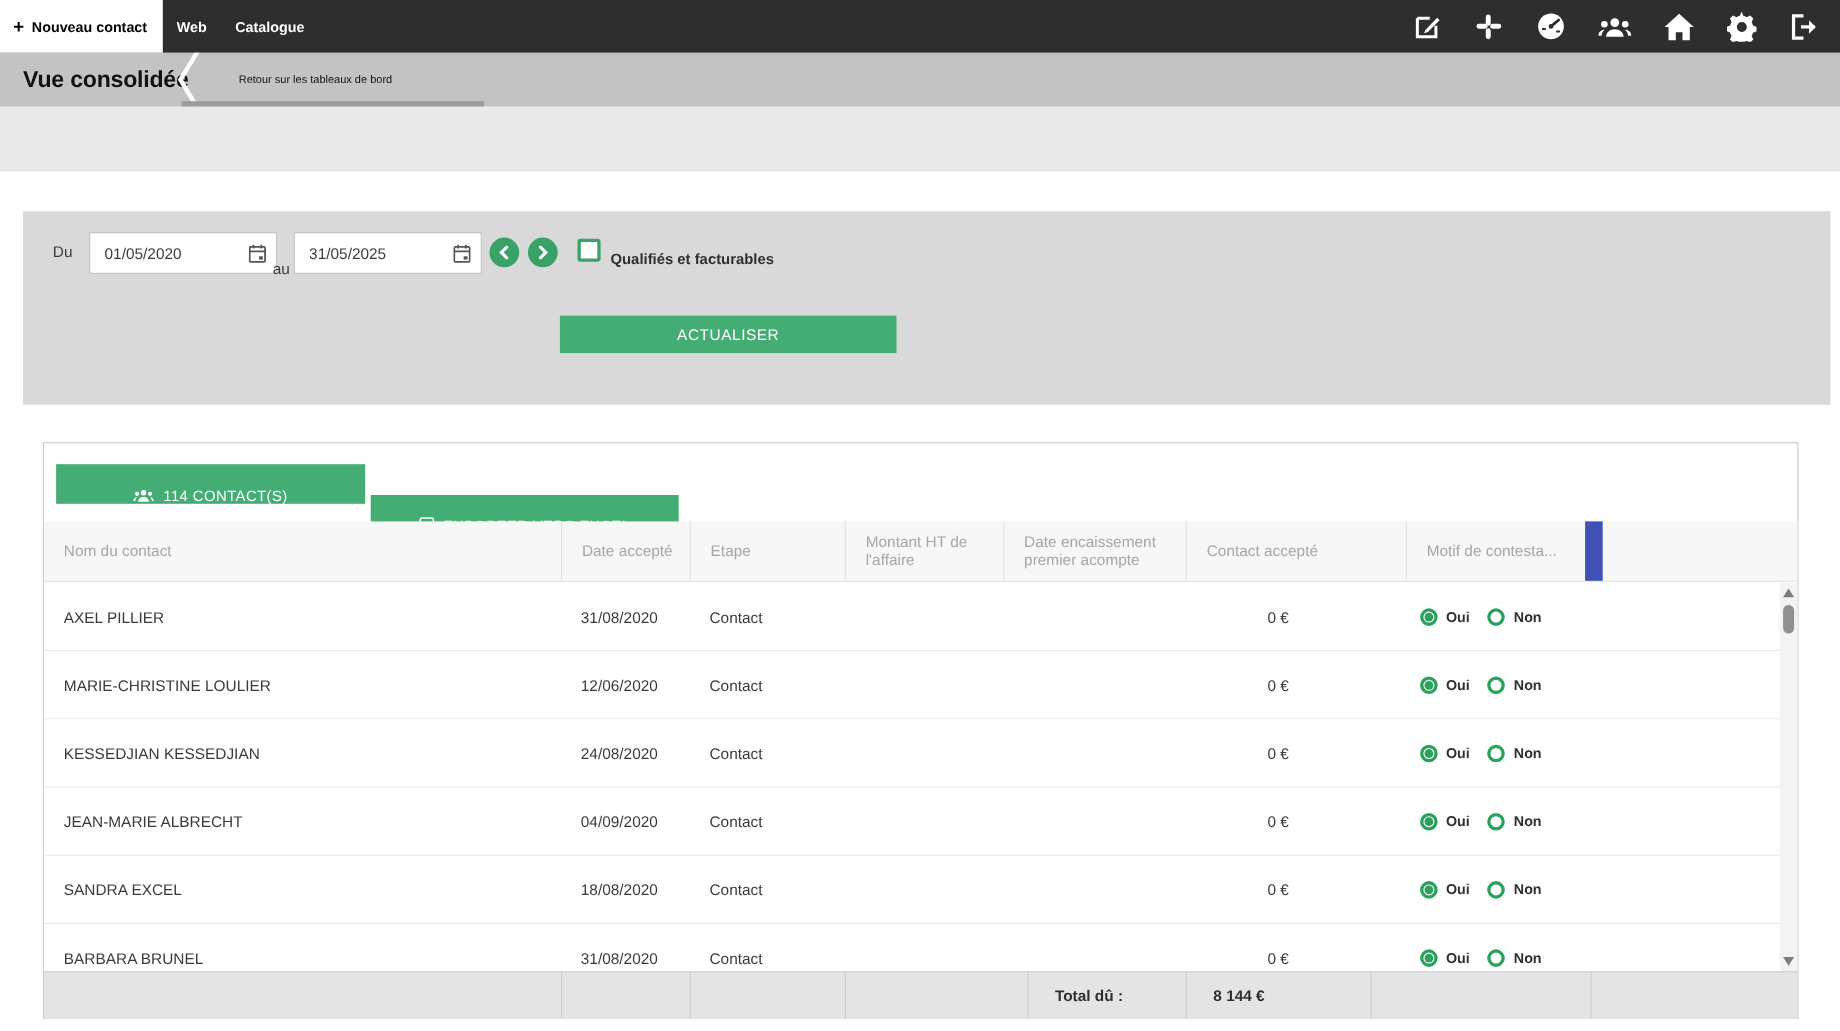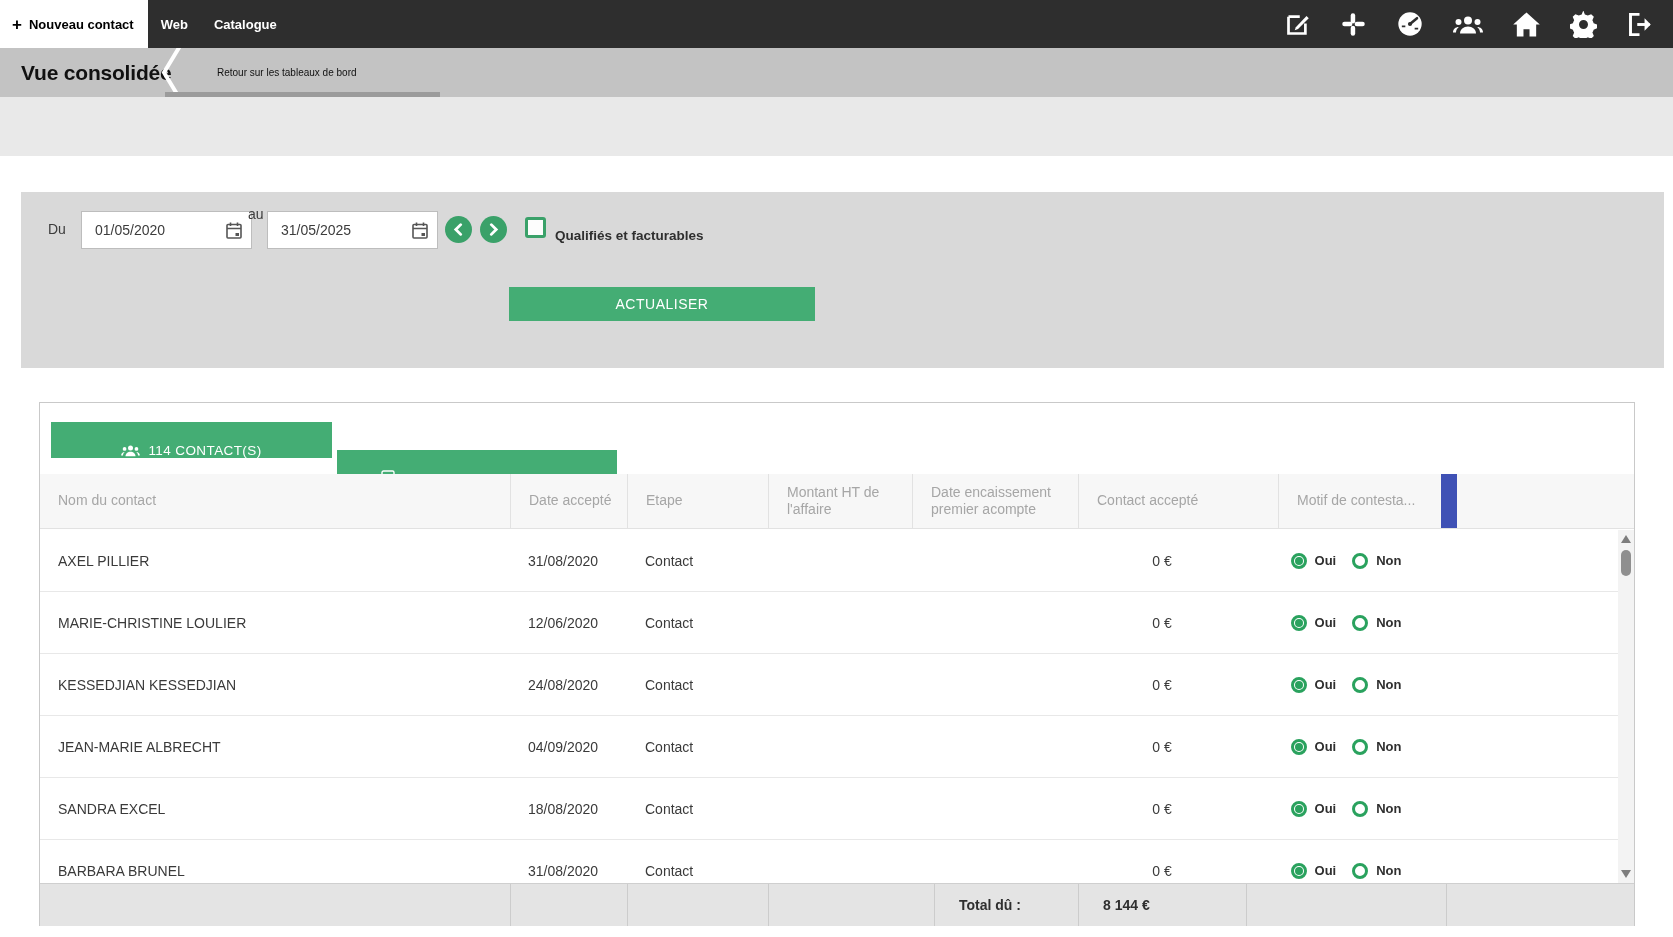--- a/index.html
+++ b/index.html
@@ -139,21 +139,21 @@
   <div class="filter-panel">
     <span class="fp-label" style="left:27px; top:29px;">Du</span>
     <div class="date-input" style="left:60px; top:19px;align-items:center;">
       <input readonly="" value="01/05/2020" style="">
       <svg width="16" height="17" viewBox="0 0 16 17" fill="none" stroke="#555" stroke-width="1.6">
           <rect x="1" y="2.5" width="14" height="13.5" rx="1"></rect>
           <path d="M1 6.5 h14 M4.5 0.5 v3.5 M11.5 0.5 v3.5"></path>
           <rect x="9.5" y="11" width="3.5" height="3" fill="#555" stroke="none"></rect>
         </svg>
     </div>
-    <span class="fp-label" style="left:227px; top:14px;">au</span>
+    <span class="fp-label" style="left:227px; top:44px;">au</span>
     <div class="date-input" style="left:246px; top:19px;">
       <input readonly="" value="31/05/2025" style="">
       <svg width="16" height="17" viewBox="0 0 16 17" fill="none" stroke="#555" stroke-width="1.6">
           <rect x="1" y="2.5" width="14" height="13.5" rx="1"></rect>
           <path d="M1 6.5 h14 M4.5 0.5 v3.5 M11.5 0.5 v3.5"></path>
           <rect x="9.5" y="11" width="3.5" height="3" fill="#555" stroke="none"></rect>
         </svg>
     </div>
     <div class="arrow-btn" style="left:424px; top:24px;">
       <svg width="13" height="13" viewBox="0 0 12 12">

